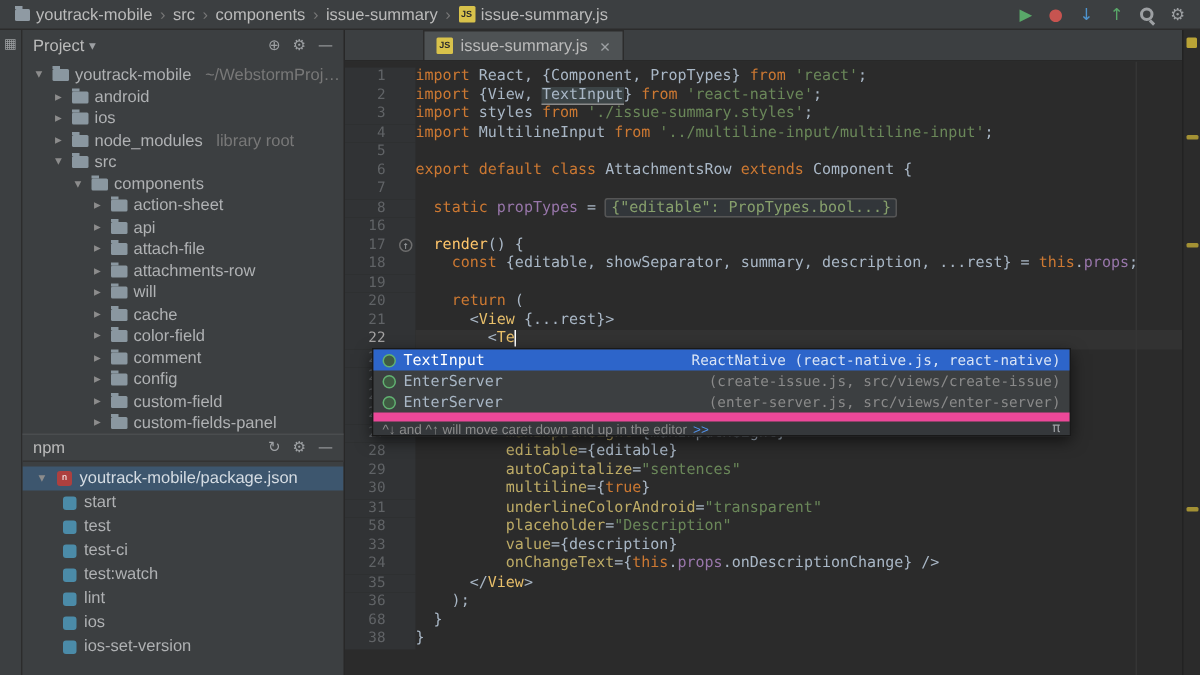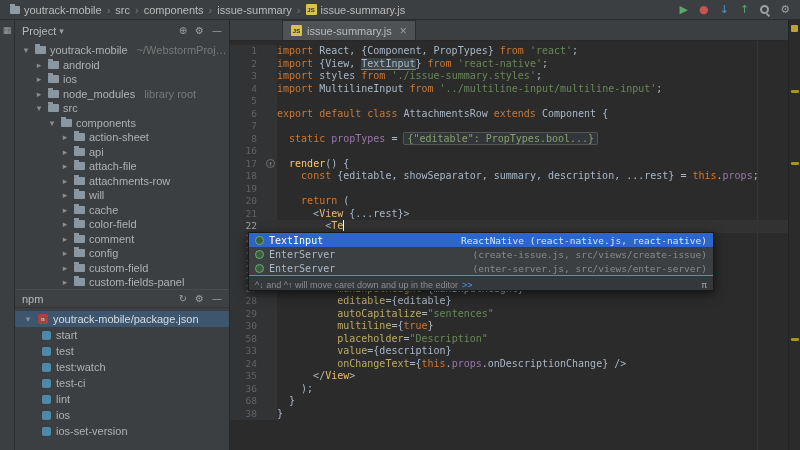--- a/index.html
+++ b/index.html
@@ -86,21 +86,21 @@
 
   
   .popup{position:absolute;left:18px;top:191px;width:466px;background:#3c3f41;
     border:1px solid #191919;box-shadow:0 3px 10px rgba(0,0,0,.6);z-index:5}
   .citem{height:14px;display:flex;align-items:center;gap:5px;padding:0 6px;cursor:pointer;
     font-family:"DejaVu Sans Mono","Liberation Mono",monospace;font-size:10px;color:#a9b7c6}
   .citem.sel{background:var(--accent-blue);color:#ffffff}
   .cicon{width:9px;height:9px;border-radius:50%;border:1px solid #61b171;background:#3f5b42;flex:none}
   .cdetail{margin-left:auto;color:#8a8a8a;font-size:9.5px}
   .citem.sel .cdetail{color:#d9e4f5}
-  .chint{height:15px;background:#35383b;border-top:1px solid #ec4899;display:flex;align-items:flex-end;
+  .chint{height:15px;background:#35383b;border-top:6px solid #ec4899;display:flex;align-items:center;
     gap:4px;padding:0 6px;font-size:9px;color:#8c8c8c;font-family:"Liberation Sans","DejaVu Sans",sans-serif}
   .chint-link{color:#5394ec;cursor:pointer}
   .chint-pi{margin-left:auto;color:#9da0a3;font-family:"DejaVu Sans"}
 
   
   .stripe{width:12px;background:#2b2b2b;border-left:1px solid #222;position:relative;flex:none}
   .sq{position:absolute;top:5px;left:2px;width:7px;height:7px;background:var(--stripe-yellow);border-radius:1px}
   .smark{position:absolute;left:2px;width:8px;height:3px;background:var(--stripe-yellow);opacity:.85;border-radius:1px}
 </style>
 </head>
@@ -264,25 +264,25 @@
           <div class="nrow script">
             <span class="script-icon"></span>
             <span class="nlabel">start</span>
           </div>
           <div class="nrow script">
             <span class="script-icon"></span>
             <span class="nlabel">test</span>
           </div>
           <div class="nrow script">
             <span class="script-icon"></span>
+            <span class="nlabel">test-ci</span>
+          </div>
+          <div class="nrow script">
+            <span class="script-icon"></span>
             <span class="nlabel">test:watch</span>
-          </div>
-          <div class="nrow script">
-            <span class="script-icon"></span>
-            <span class="nlabel">test-ci</span>
           </div>
           <div class="nrow script">
             <span class="script-icon"></span>
             <span class="nlabel">lint</span>
           </div>
           <div class="nrow script">
             <span class="script-icon"></span>
             <span class="nlabel">ios</span>
           </div>
           <div class="nrow script">
@@ -318,20 +318,21 @@
             <div class="eline"><span class="gut">21</span><span class="gmark"></span><span class="ecode"><span class="tok-d">      &lt;</span><span class="tok-t">View</span><span class="tok-d"> {...rest}&gt;</span></span></div>
             <div class="eline caret-line"><span class="gut">22</span><span class="gmark"></span><span class="ecode"><span class="tok-d">        &lt;</span><span class="tok-t">Te</span><span class="caret-bar"></span></span></div>
             <div class="eline"><span class="gut">23</span><span class="gmark"></span><span class="ecode"></span></div>
             <div class="eline"><span class="gut">24</span><span class="gmark"></span><span class="ecode"></span></div>
             <div class="eline"><span class="gut">25</span><span class="gmark"></span><span class="ecode"></span></div>
             <div class="eline"><span class="gut">26</span><span class="gmark"></span><span class="ecode"></span></div>
             <div class="eline"><span class="gut">27</span><span class="gmark"></span><span class="ecode"><span class="tok-d">          </span><span class="tok-a">maxInputHeight</span><span class="tok-d">={maxInputHeight}</span></span></div>
             <div class="eline"><span class="gut">28</span><span class="gmark"></span><span class="ecode"><span class="tok-d">          </span><span class="tok-a">editable</span><span class="tok-d">={editable}</span></span></div>
             <div class="eline"><span class="gut">29</span><span class="gmark"></span><span class="ecode"><span class="tok-d">          </span><span class="tok-a">autoCapitalize</span><span class="tok-d">=</span><span class="tok-s">"sentences"</span></span></div>
             <div class="eline"><span class="gut">30</span><span class="gmark"></span><span class="ecode"><span class="tok-d">          </span><span class="tok-a">multiline</span><span class="tok-d">={</span><span class="tok-k">true</span><span class="tok-d">}</span></span></div>
+            <div class="eline"><span class="gut">31</span><span class="gmark"></span><span class="ecode"><span class="tok-d">          </span><span class="tok-a">underlineColorAndroid</span><span class="tok-d">=</span><span class="tok-s">"transparent"</span></span></div>
             <div class="eline"><span class="gut">58</span><span class="gmark"></span><span class="ecode"><span class="tok-d">          </span><span class="tok-a">placeholder</span><span class="tok-d">=</span><span class="tok-s">"Description"</span></span></div>
             <div class="eline"><span class="gut">33</span><span class="gmark"></span><span class="ecode"><span class="tok-d">          </span><span class="tok-a">value</span><span class="tok-d">={description}</span></span></div>
             <div class="eline"><span class="gut">24</span><span class="gmark"></span><span class="ecode"><span class="tok-d">          </span><span class="tok-a">onChangeText</span><span class="tok-d">={</span><span class="tok-k">this</span><span class="tok-d">.</span><span class="tok-p">props</span><span class="tok-d">.onDescriptionChange} /&gt;</span></span></div>
             <div class="eline"><span class="gut">35</span><span class="gmark"></span><span class="ecode"><span class="tok-d">      &lt;/</span><span class="tok-t">View</span><span class="tok-d">&gt;</span></span></div>
             <div class="eline"><span class="gut">36</span><span class="gmark"></span><span class="ecode"><span class="tok-d">    );</span></span></div>
             <div class="eline"><span class="gut">68</span><span class="gmark"></span><span class="ecode"><span class="tok-d">  }</span></span></div>
             <div class="eline"><span class="gut">38</span><span class="gmark"></span><span class="ecode"><span class="tok-d">}</span></span></div>
           </div>
         <div class="margin-guide"></div>
         <div class="popup">

